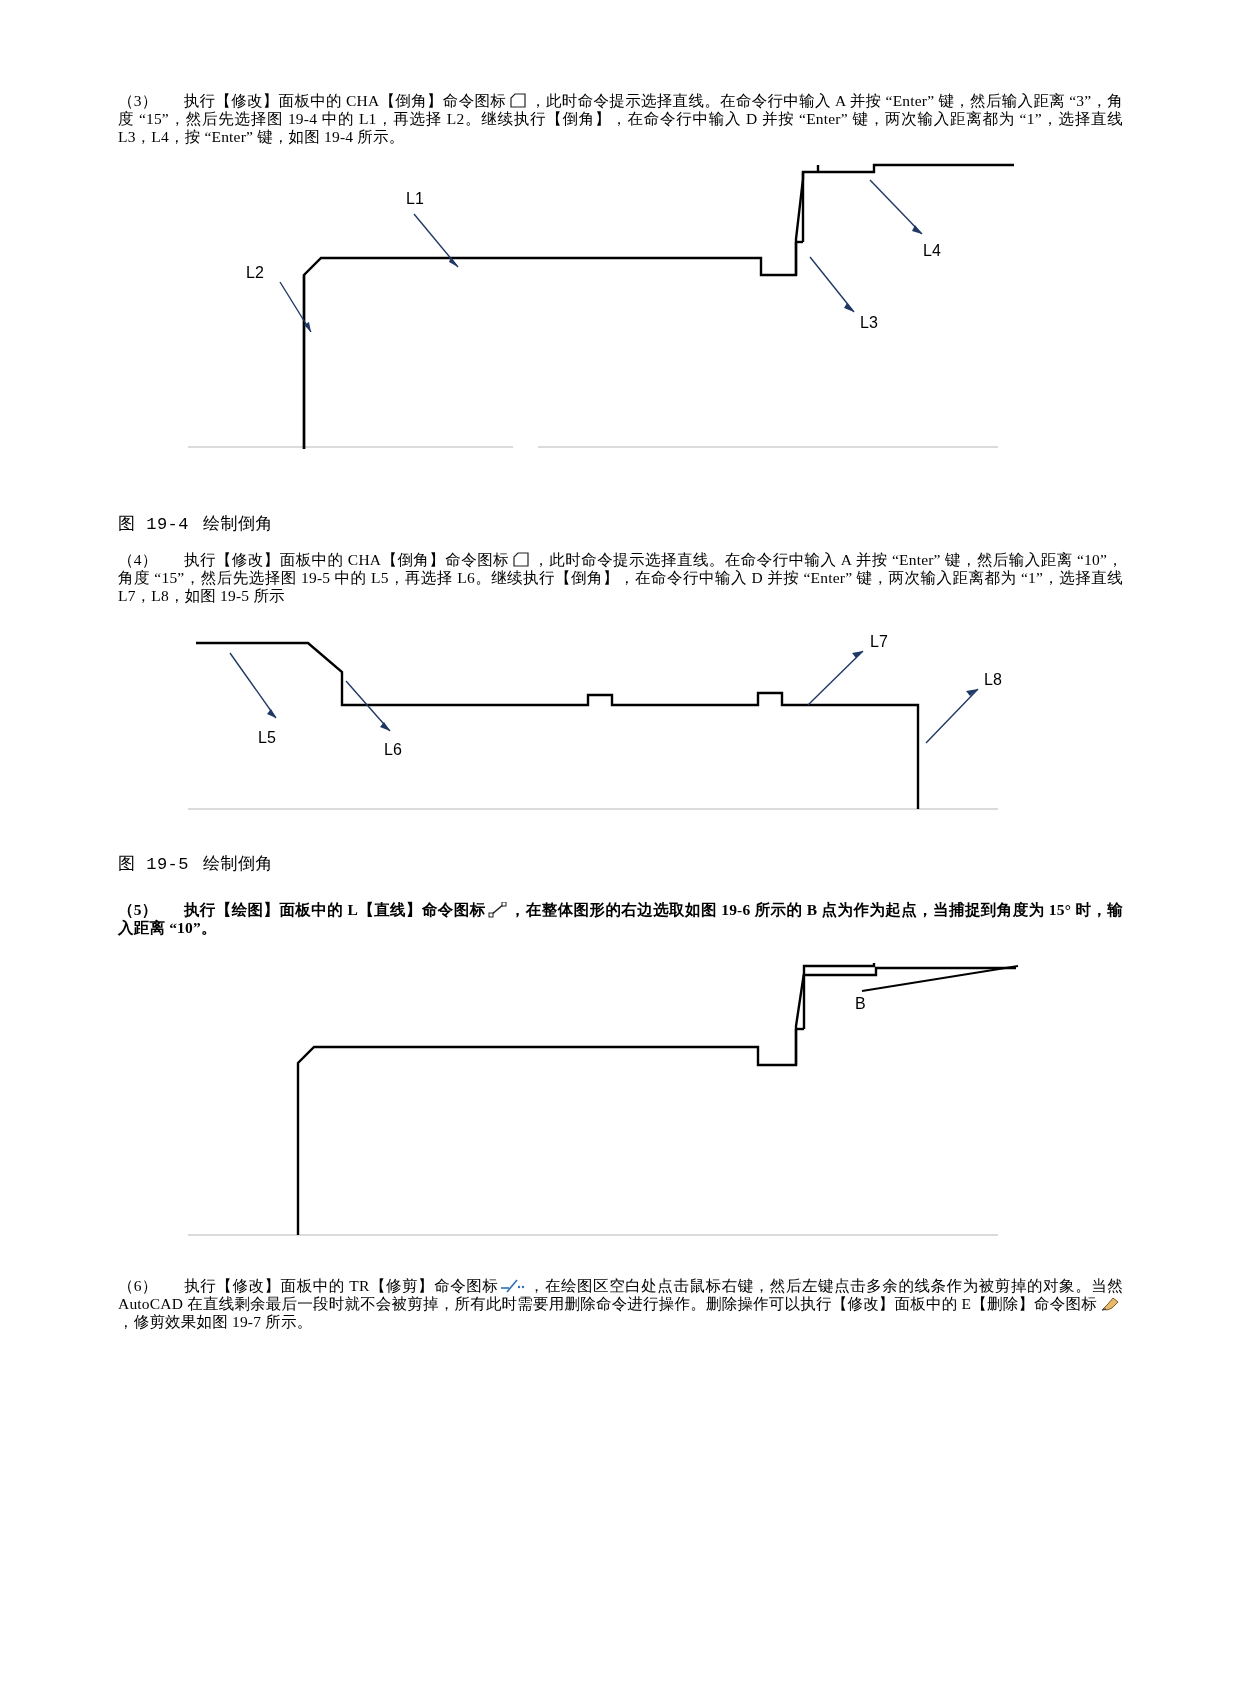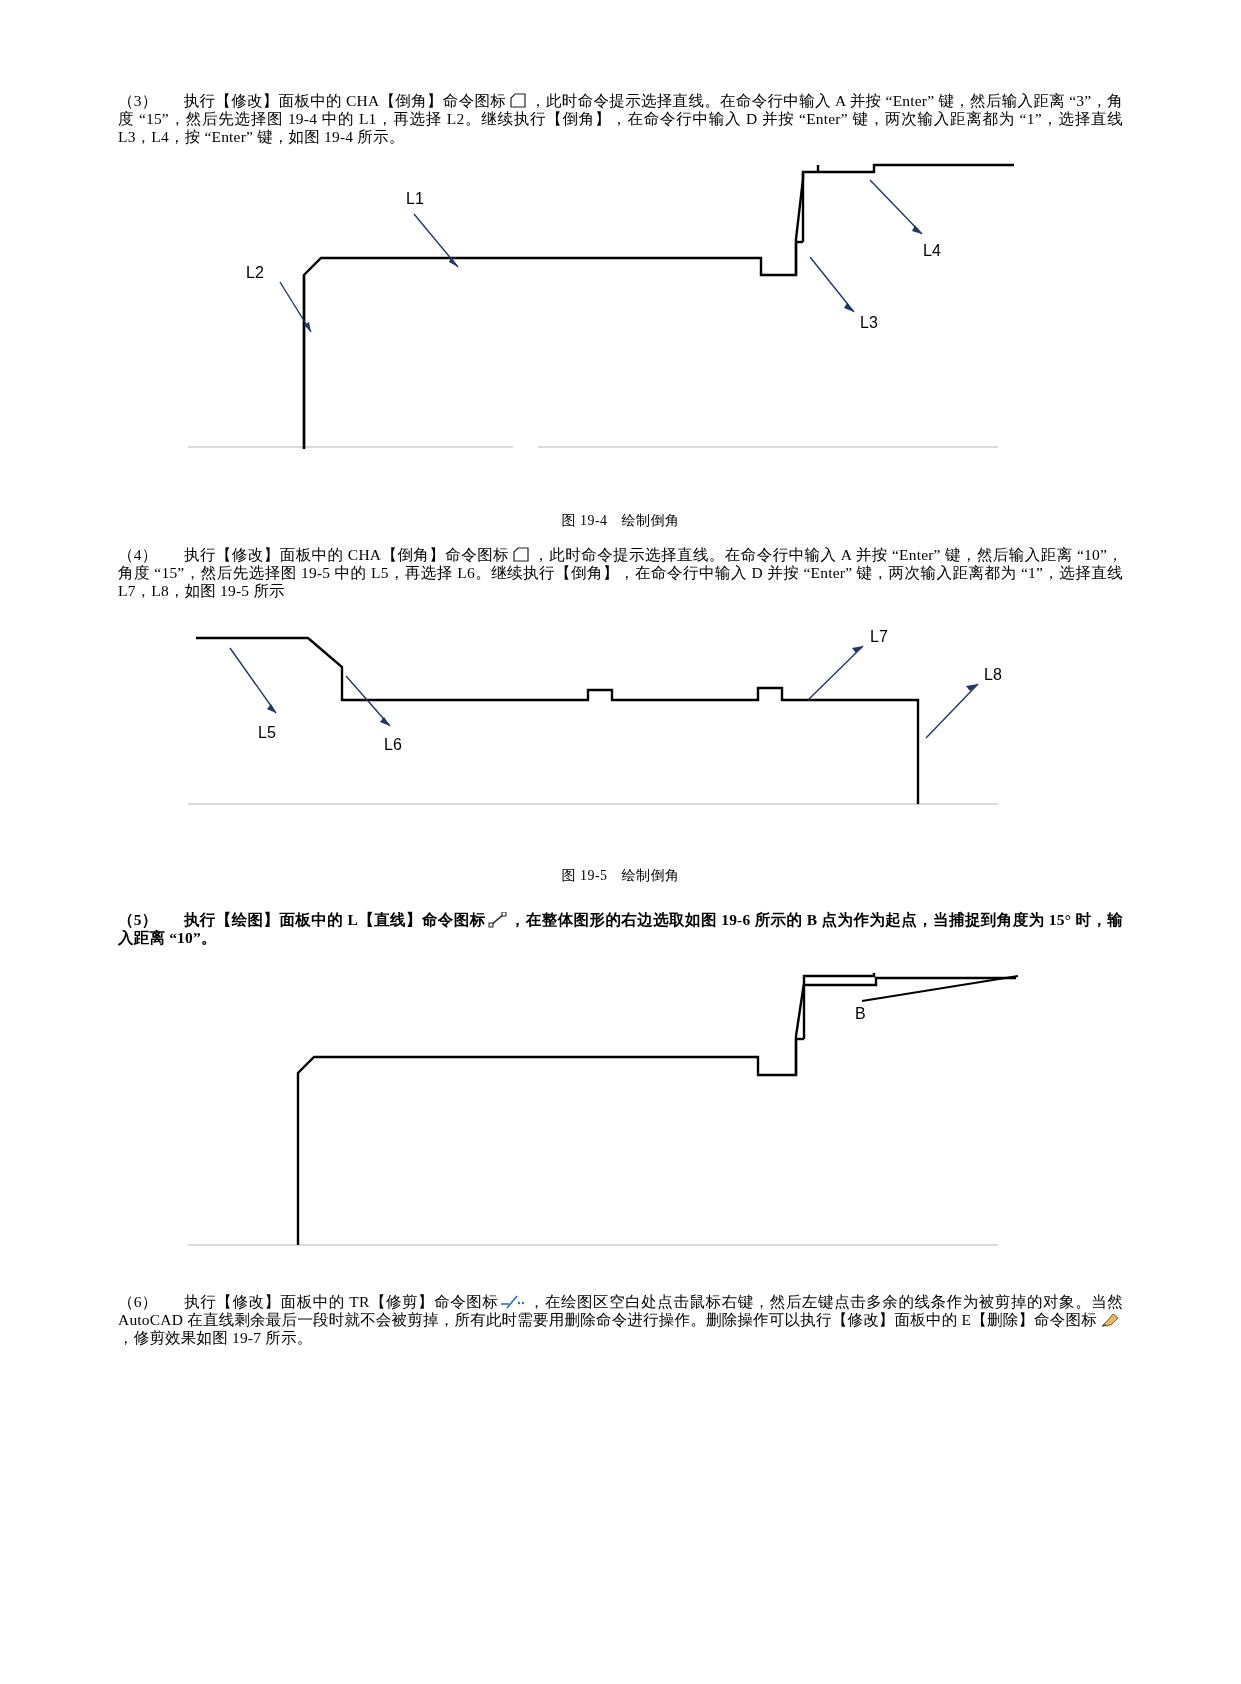--- a/index.html
+++ b/index.html
@@ -29,37 +29,37 @@
     letter-spacing: 0.2px;
   }
   .para .indent {
     display: inline-block;
   }
   .fig-block {
     position: relative;
     width: 100%;
   }
   .fig-caption {
-    text-align: center;
-    font-size: 14px;
+    font-size: 17px;
     letter-spacing: 0.5px;
+    font-family: Liberation Mono, monospace;
   }
   .fig-caption .cap-num { margin-right: 14px; }
   svg { display: block; }
   .icon-inline {
     display: inline-block;
     vertical-align: -3px;
     margin: 0 2px;
   }
   .p3 { margin-top: 92px; }
   .p4 { margin-top: 16px; }
   .p5 { margin-top: 26px; font-weight: bold; }
-  .p6 { margin-top: 20px; }
+  .p6 { margin-top: 14px; }
   .cap-4 { margin-top: 10px; }
-  .cap-5 { margin-top: 24px; }
+  .cap-5 { margin-top: 4px; }
   .cap-6 { margin-top: 10px; }
 </style>
 </head>
 <body>
 
 <div class="page">
 
   <p class="para p3">
     <span class="indent">（3）</span>
     <span style="display:inline-block;width:22px;"></span><span>执行【修改】面板中的 CHA【倒角】命令图标</span><span class="icon-inline"><svg width="20" height="16" viewBox="0 0 20 16">

